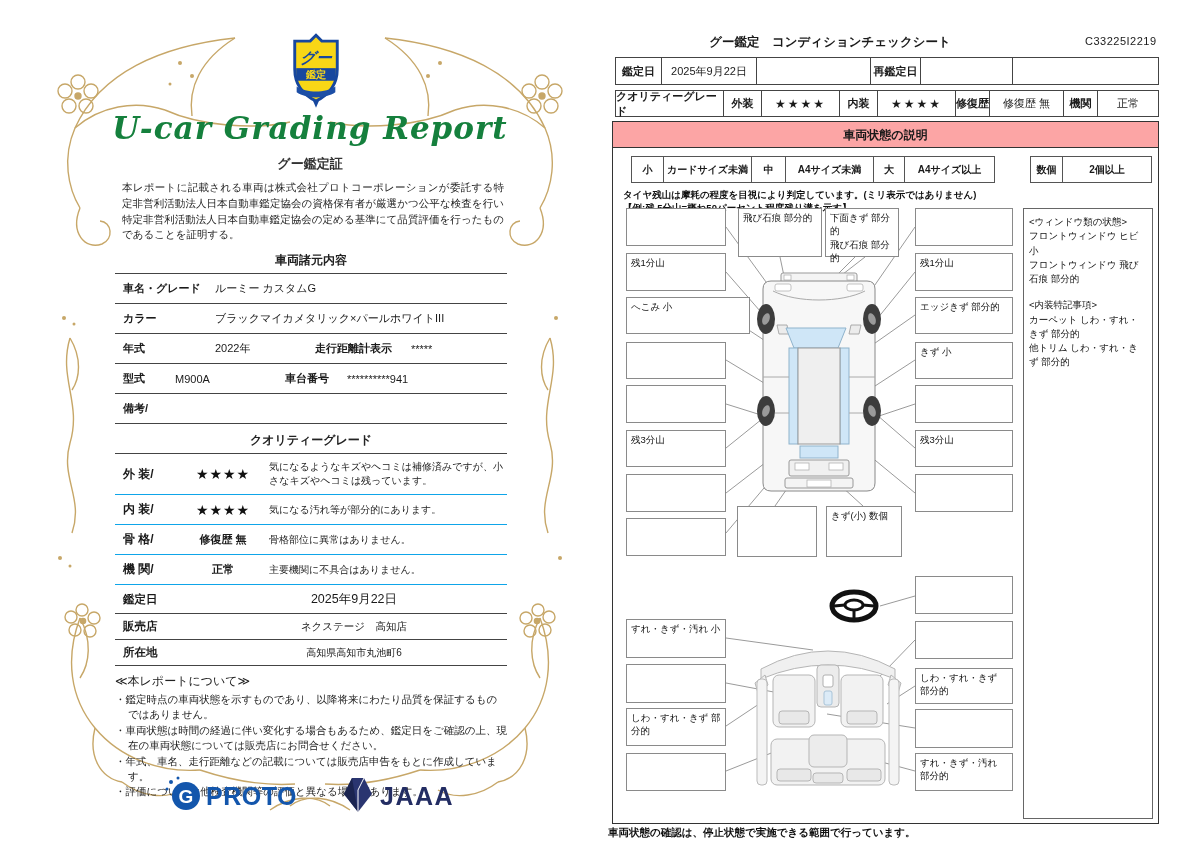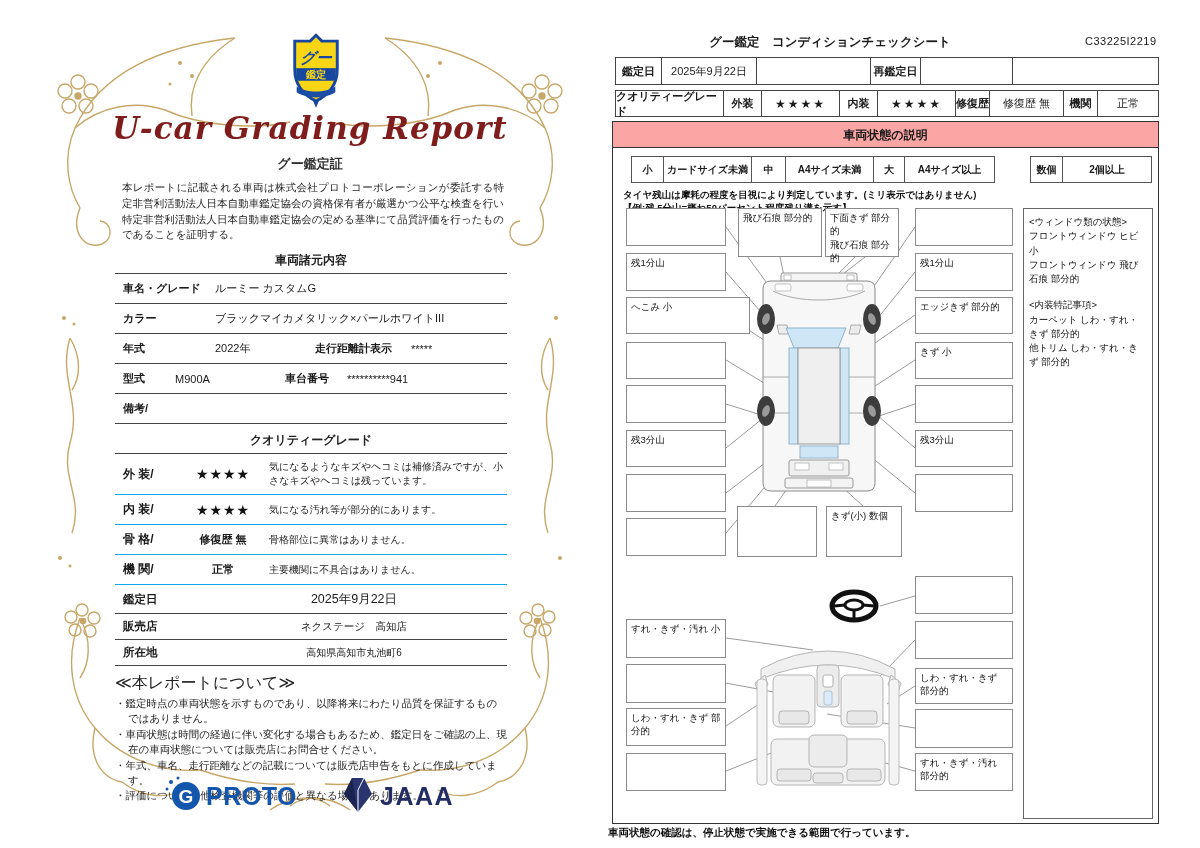--- a/index.html
+++ b/index.html
@@ -8,40 +8,40 @@
     font-family:"Liberation Sans","DejaVu Sans",sans-serif;color:#1a1a1a;
     overflow:hidden;
   }
   .abs{position:absolute;}
 
   
   #left-page{left:40px;top:18px;width:540px;height:812px;}
   .gr-title{
     width:100%;text-align:center;
     font-family:"DejaVu Serif","Liberation Serif",serif;
-    font-style:italic;font-weight:bold;font-size:31px;color:#7f1d1d;
+    font-style:italic;font-weight:bold;font-size:31px;color:#15803d;
     letter-spacing:1px;
   }
   .cert-title{width:100%;text-align:center;font-size:13px;font-weight:bold;color:#333;}
   .intro{font-size:10.5px;line-height:1.5;text-align:justify;color:#222;}
   .sec-title{text-align:center;font-size:12px;font-weight:bold;color:#222;margin:6px 0 4px 0;}
   .spec-table{border-top:1px solid #444;}
   .spec-row{display:flex;align-items:center;min-height:29px;border-bottom:1px solid #444;
     font-size:11px;}
   .spec-label{width:92px;font-weight:bold;padding-left:8px;flex:none;}
   .spec-val{font-size:11px;}
   .q-row{display:flex;align-items:center;border-bottom:1px solid #0ea5e9;padding:6px 0;font-size:11px;}
   .q-label{width:54px;font-weight:bold;padding-left:8px;flex:none;font-size:12px;}
   .q-grade{width:92px;text-align:center;flex:none;font-weight:bold;}
   .q-grade.stars{font-size:14px;letter-spacing:1px;color:#111;}
   .q-desc{flex:1;font-size:10px;line-height:1.4;color:#222;}
   .i-row{display:flex;align-items:center;border-bottom:1px solid #444;min-height:25px;font-size:11.5px;}
   .i-label{width:78px;font-weight:bold;padding-left:8px;flex:none;}
   .i-val{flex:1;text-align:center;}
-  .about-title{font-size:16px;color:#222;margin-bottom:2px;}
+  .about-title{font-size:12px;color:#222;margin-bottom:2px;}
   .about-list{font-size:10.5px;line-height:1.42;color:#222;}
   .about-item{padding-left:13px;text-indent:-13px;margin-bottom:1px;}
   .about-item::before{content:"・";}
   .logo-row{display:flex;justify-content:center;align-items:center;gap:22px;}
 
   
   .rp-title{font-size:12.5px;font-weight:bold;text-align:center;}
   .rp-code{font-size:11px;letter-spacing:0.5px;}
   .tbl{display:flex;border:1.5px solid #444;background:#fff;}
   .tbl .cell{border-right:1px solid #444;display:flex;align-items:center;justify-content:center;

